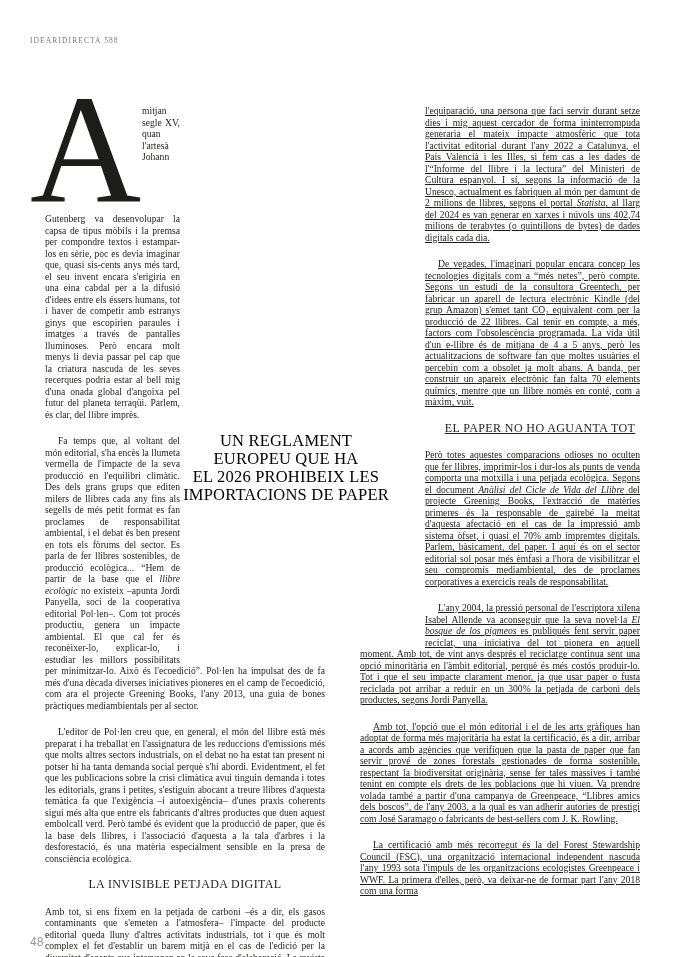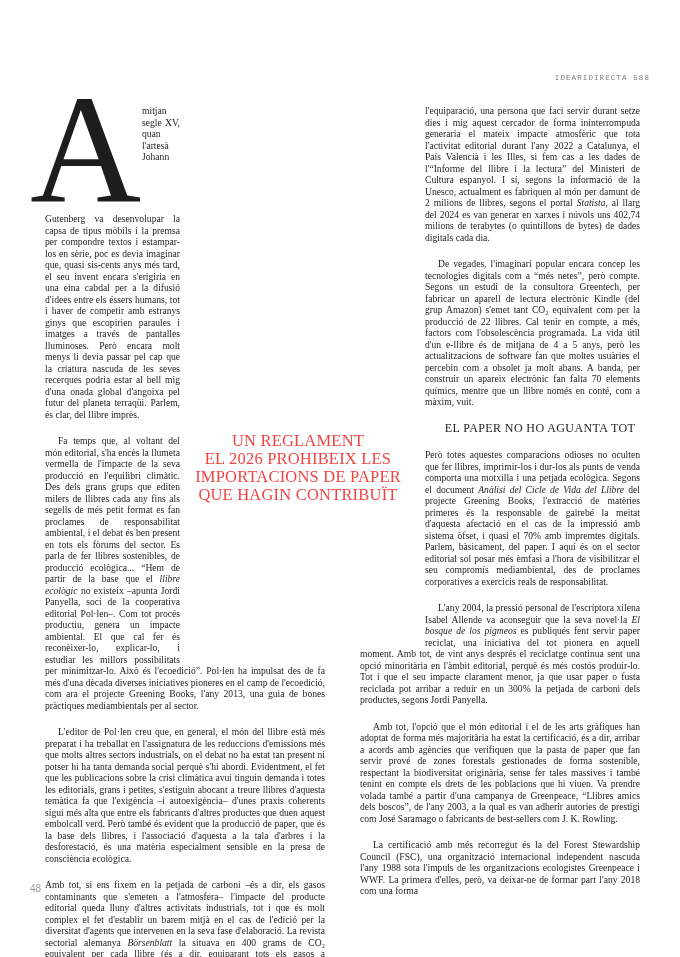--- a/index.html
+++ b/index.html
@@ -1,80 +1,81 @@
 <!DOCTYPE html>
 <html><head>
 <meta charset="utf-8">
 <style>
   html,body{margin:0;padding:0;}
   body{width:680px;height:957px;background:#ffffff;position:relative;
        font-family:"Liberation Serif","DejaVu Serif",serif;color:#1d1d1b;}
   .page{position:absolute;inset:0;background:#ffffff;overflow:hidden;}
 
   .runhead{position:absolute;top:36px;left:30px;right:30px;display:flex;
-           justify-content:flex-end;font-family:Liberation Mono, monospace;
-           font-size:7.5px;letter-spacing:1.1px;color:#7a7a7a;margin-top:38px;}
+           justify-content:flex-start;font-family:Liberation Serif, serif;
+           font-size:7.5px;letter-spacing:1.1px;color:#7a7a7a;}
 
   .col{position:absolute;top:90px;width:310px;font-size:9.6px;line-height:11.5px;
        text-align:justify;color:#1d1d1b;}
   .col-left{left:30px;}
-  .col-right{left:345px;}
+  .col-right{left:345px;text-decoration:underline;}
 
   .col p{margin:15px;padding:0;}
   .col p.indent{text-indent:13px;}
 
   .dropcap{float:left;width:104px;height:118px;margin:1px 8px 4px 0;
            font-size:154px;line-height:116px;font-family:"Liberation Serif",serif;
            color:#1d1d1b;}
 
   .spacer-right{float:right;width:152px;height:278px;margin-top:288px;margin-left:8px;}
   .spacer-left{float:left;width:72px;height:272px;margin-top:286px;margin-right:8px;}
 
   .subhead{margin:5px 0 1px 0;font-size:12px;font-weight:normal;text-align:center;
            letter-spacing:0.4px;text-indent:0;}
 
   .pullquote{position:absolute;left:176px;top:432px;width:220px;text-align:center;
-             font-size:16.5px;line-height:18px;letter-spacing:0.2px;color:#ef4444;margin-left:12px;}
+             font-size:16.5px;line-height:18px;letter-spacing:0.2px;color:#000000;}
   .pullquote .pq-line{display:block;}
 
-  .folio{position:absolute;left:30px;top:883px;font-family:"Liberation Sans",sans-serif;
-         font-size:10px;color:#9a9a9a;}
+  .folio{position:absolute;left:30px;top:935px;font-family:"Liberation Sans",sans-serif;
+         font-size:12px;color:#9a9a9a;}
 </style>
 </head>
 <body>
 
 <div class="page">
 
   <div class="runhead">
     <span>IDEARI</span>
     <span>DIRECTA 588</span>
   </div>
 
   <div class="col col-left">
     <div class="dropcap">A</div>
     <div class="spacer-right"></div>
     <p>mitjan segle XV, quan l'artesà Johann Gutenberg va desenvolupar la capsa de tipus mòbils i la premsa per compondre textos i estampar-los en sèrie, poc es devia imaginar que, quasi sis-cents anys més tard, el seu invent encara s'erigiria en una eina cabdal per a la difusió d'idees entre els éssers humans, tot i haver de competir amb estranys ginys que escopirien paraules i imatges a través de pantalles lluminoses. Però encara molt menys li devia passar pel cap que la criatura nascuda de les seves recerques podria estar al bell mig d'una onada global d'angoixa pel futur del planeta terraqüi. Parlem, és clar, del llibre imprès.</p>
     <p class="indent">Fa temps que, al voltant del món editorial, s'ha encès la llumeta vermella de l'impacte de la seva producció en l'equilibri climàtic. Des dels grans grups que editen milers de llibres cada any fins als segells de més petit format es fan proclames de responsabilitat ambiental, i el debat és ben present en tots els fòrums del sector. Es parla de fer llibres sostenibles, de producció ecològica... “Hem de partir de la base que el <i>llibre ecològic</i> no existeix –apunta Jordi Panyella, soci de la cooperativa editorial Pol·len–. Com tot procés productiu, genera un impacte ambiental. El que cal fer és reconèixer-lo, explicar-lo, i estudiar les millors possibilitats per minimitzar-lo. Això és l'ecoedició”. Pol·len ha impulsat des de fa més d'una dècada diverses iniciatives pioneres en el camp de l'ecoedició, com ara el projecte Greening Books, l'any 2013, una guia de bones pràctiques mediambientals per al sector.</p>
     <p class="indent">L'editor de Pol·len creu que, en general, el món del llibre està més preparat i ha treballat en l'assignatura de les reduccions d'emissions més que molts altres sectors industrials, on el debat no ha estat tan present ni potser hi ha tanta demanda social perquè s'hi abordi. Evidentment, el fet que les publicacions sobre la crisi climàtica avui tinguin demanda i totes les editorials, grans i petites, s'estiguin abocant a treure llibres d'aquesta temàtica fa que l'exigència –i autoexigència– d'unes praxis coherents sigui més alta que entre els fabricants d'altres productes que duen aquest embolcall verd. Però també és evident que la producció de paper, que és la base dels llibres, i l'associació d'aquesta a la tala d'arbres i la desforestació, és una matèria especialment sensible en la presa de consciència ecològica.</p>
+    <h3 class="subhead">LA INVISIBLE PETJADA DIGITAL</h3>
     <p>Amb tot, si ens fixem en la petjada de carboni –és a dir, els gasos contaminants que s'emeten a l'atmosfera– l'impacte del producte editorial queda lluny d'altres activitats industrials, tot i que és molt complex el fet d'establir un barem mitjà en el cas de l'edició per la diversitat d'agents que intervenen en la seva fase d'elaboració. La revista sectorial alemanya <i>Börsenblatt</i> la situava en 400 grams de CO₂ equivalent per cada llibre (és a dir, equiparant tots els gasos a l'equivalència en diòxid de carboni i sumant-los). Si posem aquesta xifra en una balança amb l'activitat tecnològica, els números impacten. Fabricar i dur al punt de venda un llibre té menys afectació a l'atmosfera que l'ús del cercador Google durant un segon, que l'artista i investigadora Joana Moll ha xifrat en 500 grams de CO₂. Fent</p>
   </div>
 
   <div class="col col-right">
     <div class="spacer-left"></div>
     <p>l'equiparació, una persona que faci servir durant setze dies i mig aquest cercador de forma ininterrompuda generaria el mateix impacte atmosfèric que tota l'activitat editorial durant l'any 2022 a Catalunya, el País Valencià i les Illes, si fem cas a les dades de l'“Informe del llibre i la lectura” del Ministeri de Cultura espanyol. I sí, segons la informació de la Unesco, actualment es fabriquen al món per damunt de 2 milions de llibres, segons el portal <i>Statista</i>, al llarg del 2024 es van generar en xarxes i núvols uns 402,74 milions de terabytes (o quintillons de bytes) de dades digitals cada dia.</p>
     <p class="indent">De vegades, l'imaginari popular encara concep les tecnologies digitals com a “més netes”, però compte. Segons un estudi de la consultora Greentech, per fabricar un aparell de lectura electrònic Kindle (del grup Amazon) s'emet tant CO₂ equivalent com per la producció de 22 llibres. Cal tenir en compte, a més, factors com l'obsolescència programada. La vida útil d'un e-llibre és de mitjana de 4 a 5 anys, però les actualitzacions de software fan que moltes usuàries el percebin com a obsolet ja molt abans. A banda, per construir un apareix electrònic fan falta 70 elements químics, mentre que un llibre només en conté, com a màxim, vuit.</p>
     <h3 class="subhead">EL PAPER NO HO AGUANTA TOT</h3>
     <p>Però totes aquestes comparacions odioses no oculten que fer llibres, imprimir-los i dur-los als punts de venda comporta una motxilla i una petjada ecològica. Segons el document <i>Anàlisi del Cicle de Vida del Llibre</i> del projecte Greening Books, l'extracció de matèries primeres és la responsable de gairebé la meitat d'aquesta afectació en el cas de la impressió amb sistema òfset, i quasi el 70% amb impremtes digitals. Parlem, bàsicament, del paper. I aquí és on el sector editorial sol posar més èmfasi a l'hora de visibilitzar el seu compromís mediambiental, des de proclames corporatives a exercicis reals de responsabilitat.</p>
     <p class="indent">L'any 2004, la pressió personal de l'escriptora xilena Isabel Allende va aconseguir que la seva novel·la <i>El bosque de los pigmeos</i> es publiqués fent servir paper reciclat, una iniciativa del tot pionera en aquell moment. Amb tot, de vint anys després el reciclatge continua sent una opció minoritària en l'àmbit editorial, perquè és més costós produir-lo. Tot i que el seu impacte clarament menor, ja que usar paper o fusta reciclada pot arribar a reduir en un 300% la petjada de carboni dels productes, segons Jordi Panyella.</p>
     <p class="indent">Amb tot, l'opció que el món editorial i el de les arts gràfiques han adoptat de forma més majoritària ha estat la certificació, és a dir, arribar a acords amb agències que verifiquen que la pasta de paper que fan servir prové de zones forestals gestionades de forma sostenible, respectant la biodiversitat originària, sense fer tales massives i també tenint en compte els drets de les poblacions que hi viuen. Va prendre volada també a partir d'una campanya de Greenpeace, “Llibres amics dels boscos”, de l'any 2003, a la qual es van adherir autories de prestigi com José Saramago o fabricants de best-sellers com J. K. Rowling.</p>
-    <p class="indent">La certificació amb més recorregut és la del Forest Stewardship Council (FSC), una organització internacional independent nascuda l'any 1988 sota l'impuls de les organitzacions ecologistes Greenpeace i WWF. La primera d'elles, però, va deixar-ne de formar part l'any 2018 com una forma</p>
+    <p class="indent">La certificació amb més recorregut és la del Forest Stewardship Council (FSC), una organització internacional independent nascuda l'any 1993 sota l'impuls de les organitzacions ecologistes Greenpeace i WWF. La primera d'elles, però, va deixar-ne de formar part l'any 2018 com una forma</p>
   </div>
 
   <div class="pullquote">
     <span class="pq-line">UN REGLAMENT</span>
+    <span class="pq-line">EUROPEU QUE HA</span>
     <span class="pq-line">EL 2026 PROHIBEIX LES</span>
     <span class="pq-line">IMPORTACIONS DE PAPER</span>
-    <span class="pq-line">QUE HAGIN CONTRIBUÏT</span>
   </div>
 
   <div class="folio">48</div>
 
 </div>
 
 </body></html>

